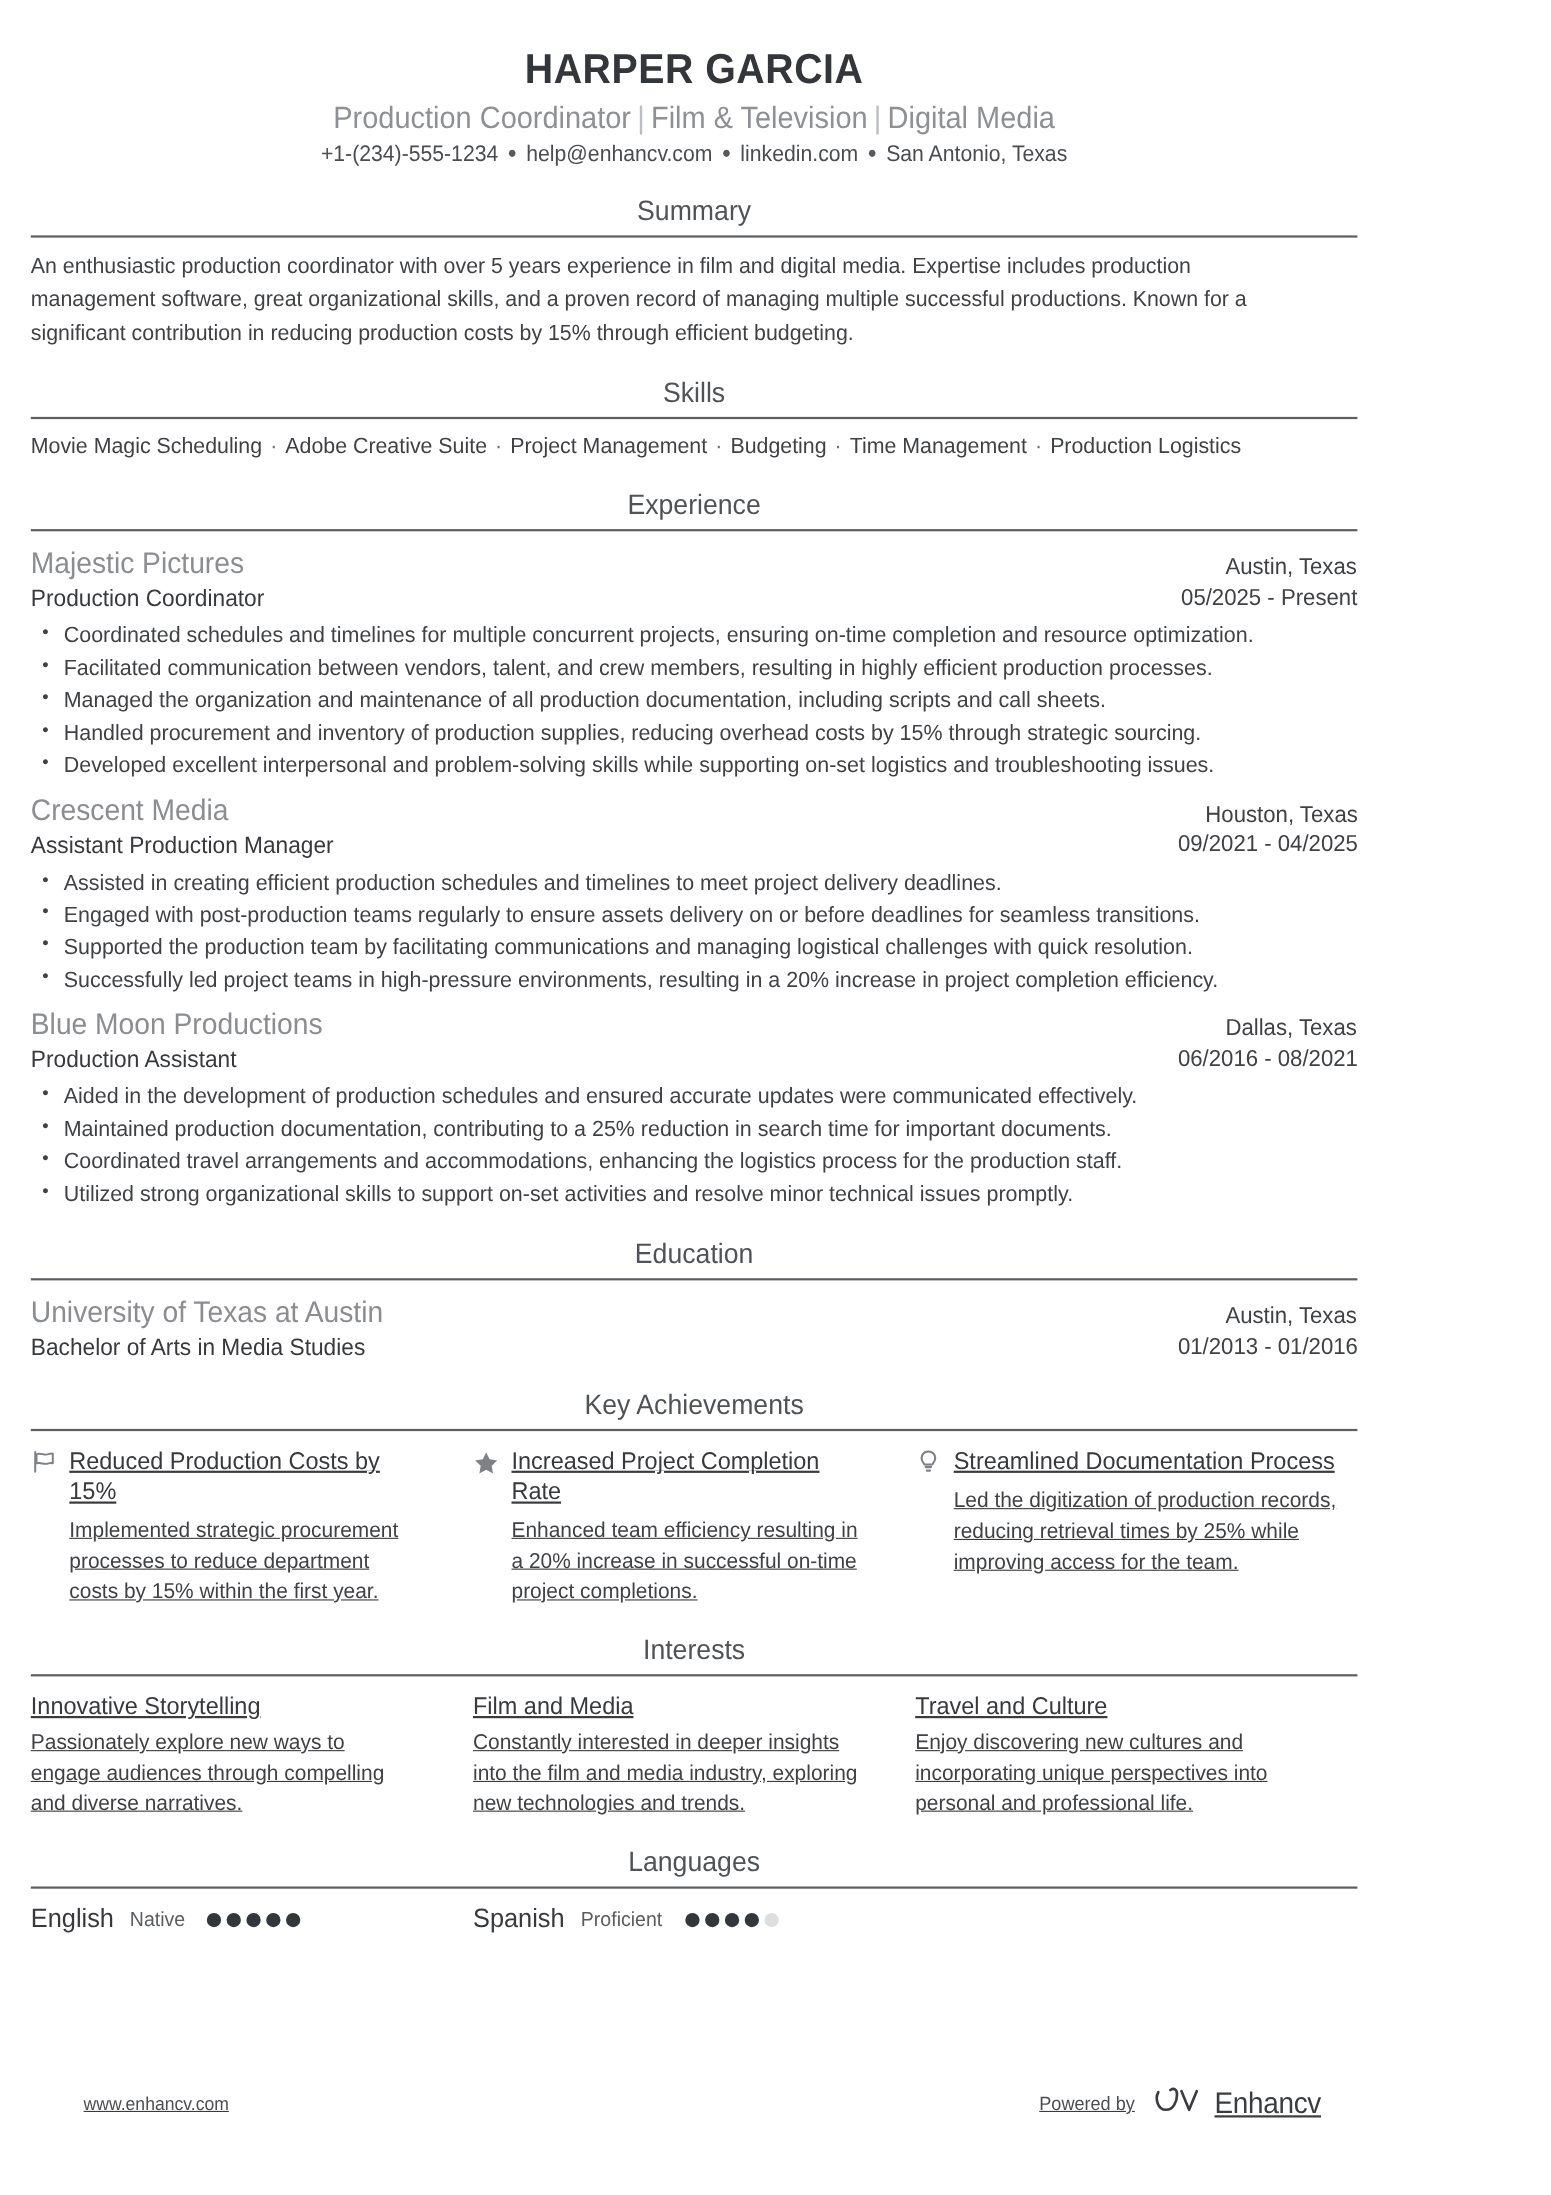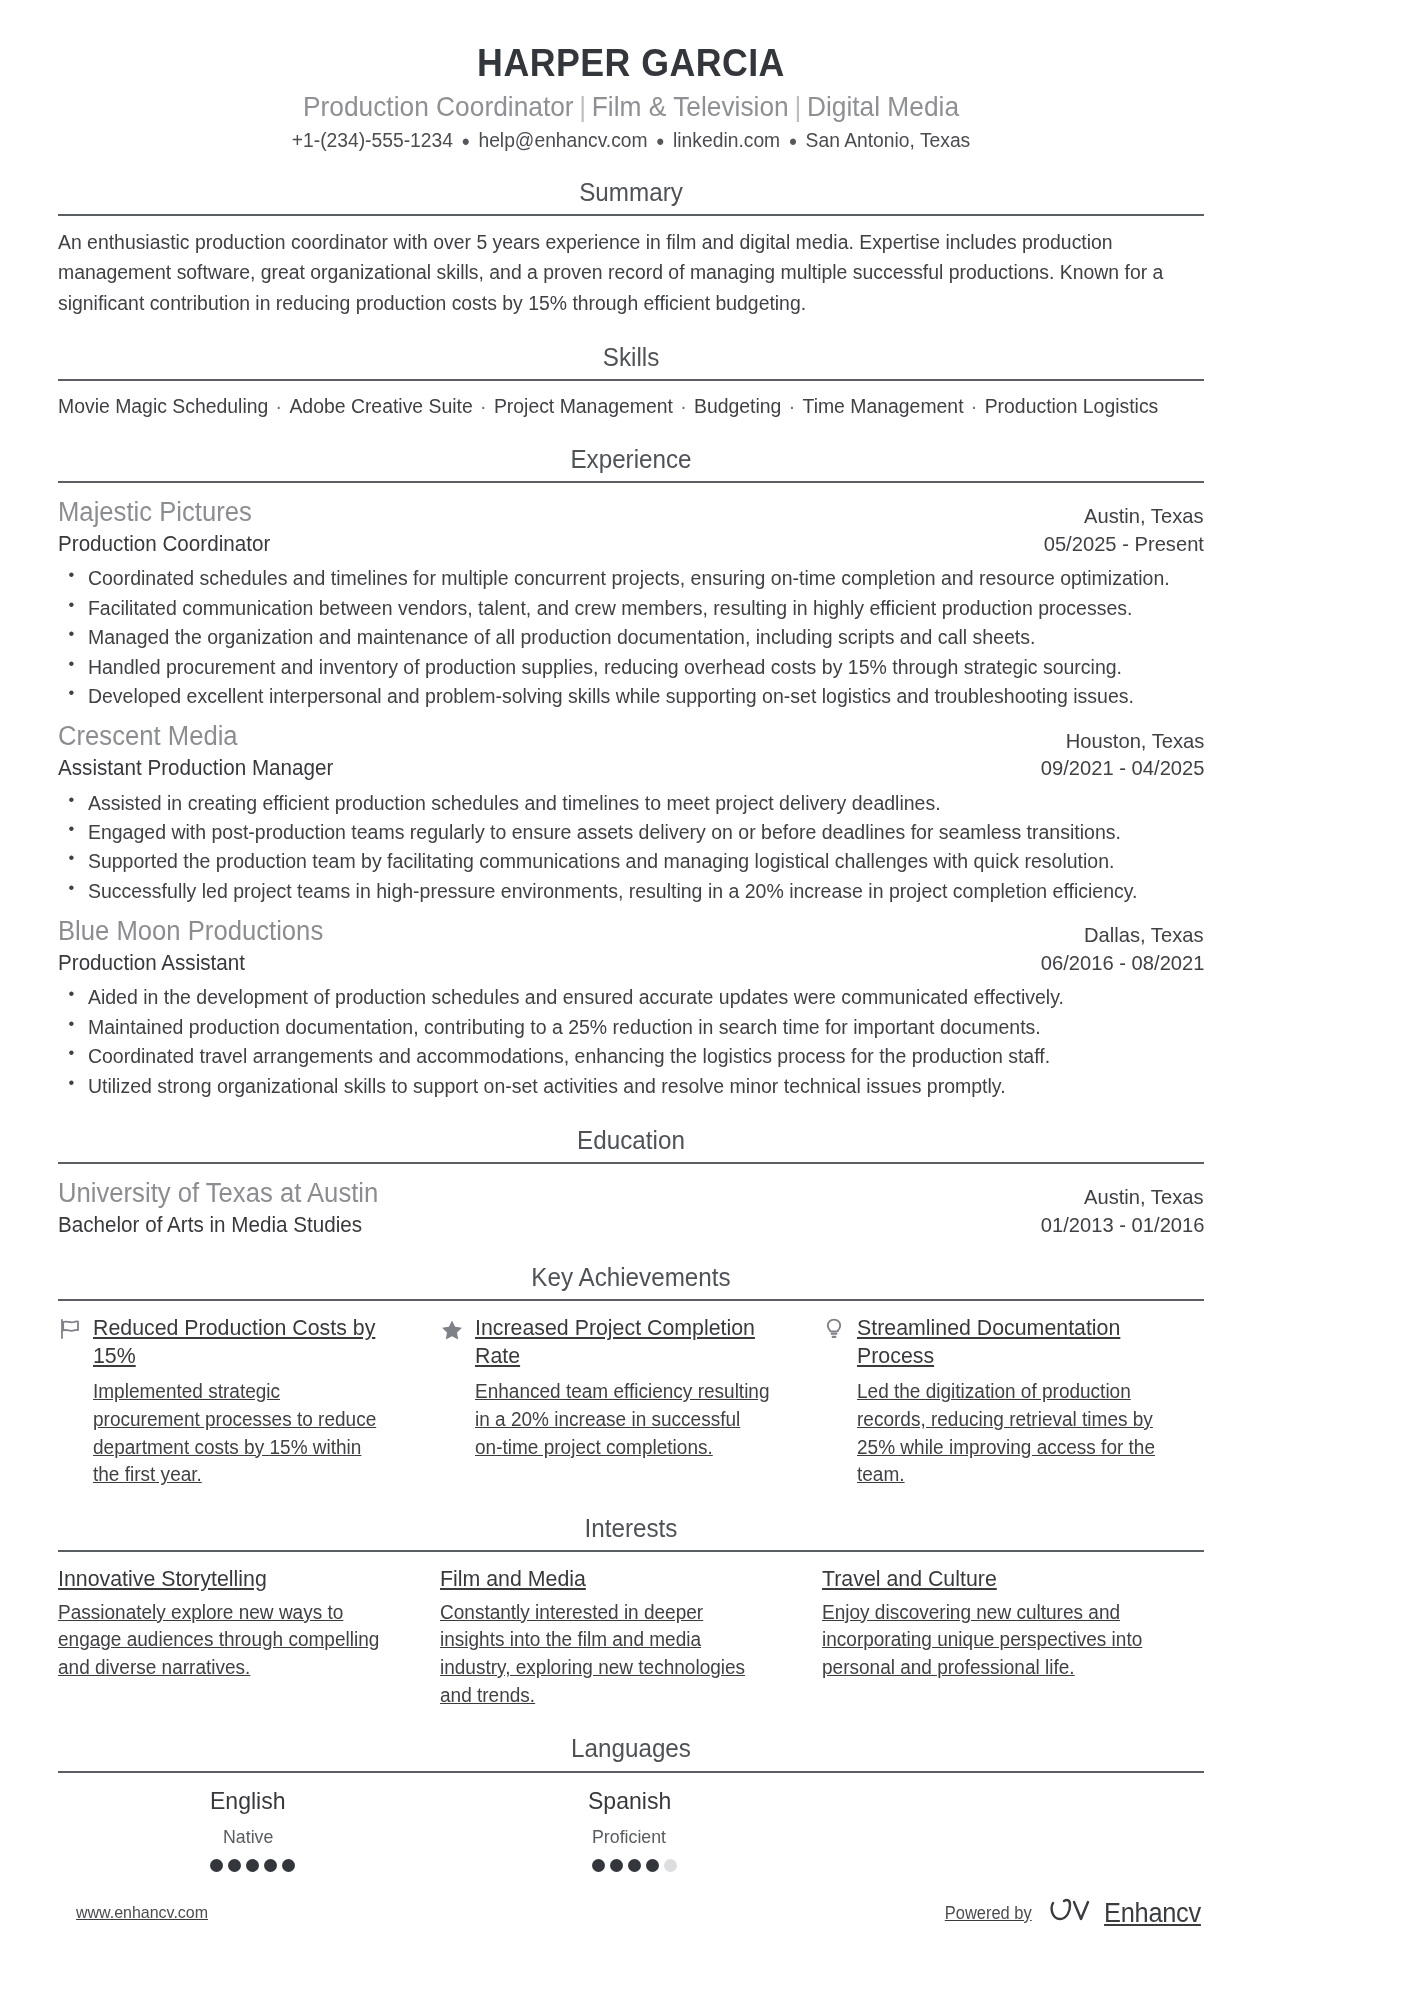--- a/index.html
+++ b/index.html
@@ -10,21 +10,21 @@
   body {
     width: 1410px; height: 1995px;
     font-family: "Liberation Sans", "DejaVu Sans", sans-serif;
     color: #3b3b3b;
     position: relative;
     overflow: hidden;
   }
   .page {
     width: 1262px;
     height: 1995px;
-    padding: 0 58px;
+    padding: 0 28px;
     position: relative;
   }
 
   
   .header { text-align: center; padding-top: 42px; }
   .name {
     font-size: 38px;
     font-weight: bold;
     letter-spacing: 0.5px;
     color: #33363b;
@@ -223,21 +223,20 @@
   
   .langs {
     display: flex;
     margin-top: 14px;
   }
   .lang {
     width: 33.33%;
     display: flex;
     align-items: center;
     gap: 11px;
-    flex-direction: column;
   }
   .lang-name {
     font-size: 24px;
     color: #37393d;
     line-height: 1.2;
     transform: scaleX(0.96);
     transform-origin: left center;
   }
   .lang-level {
     font-size: 18.5px;

